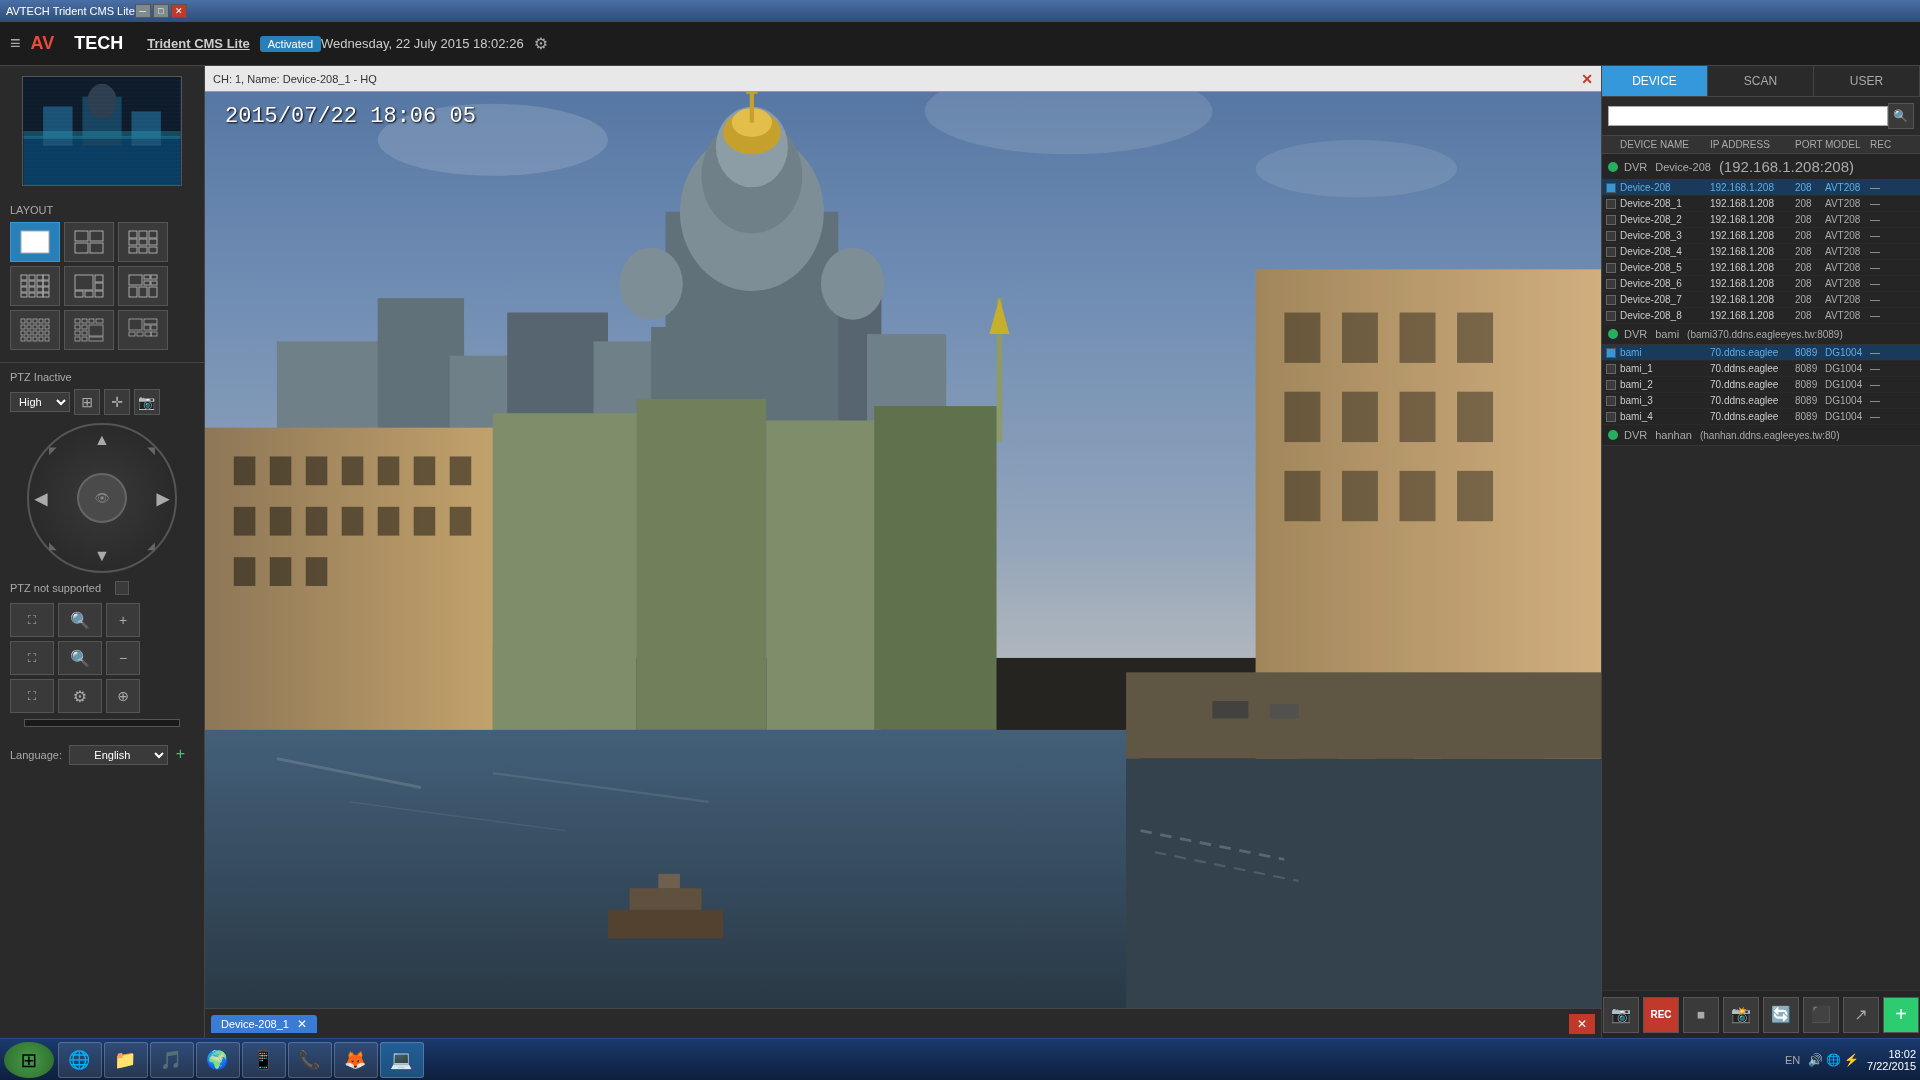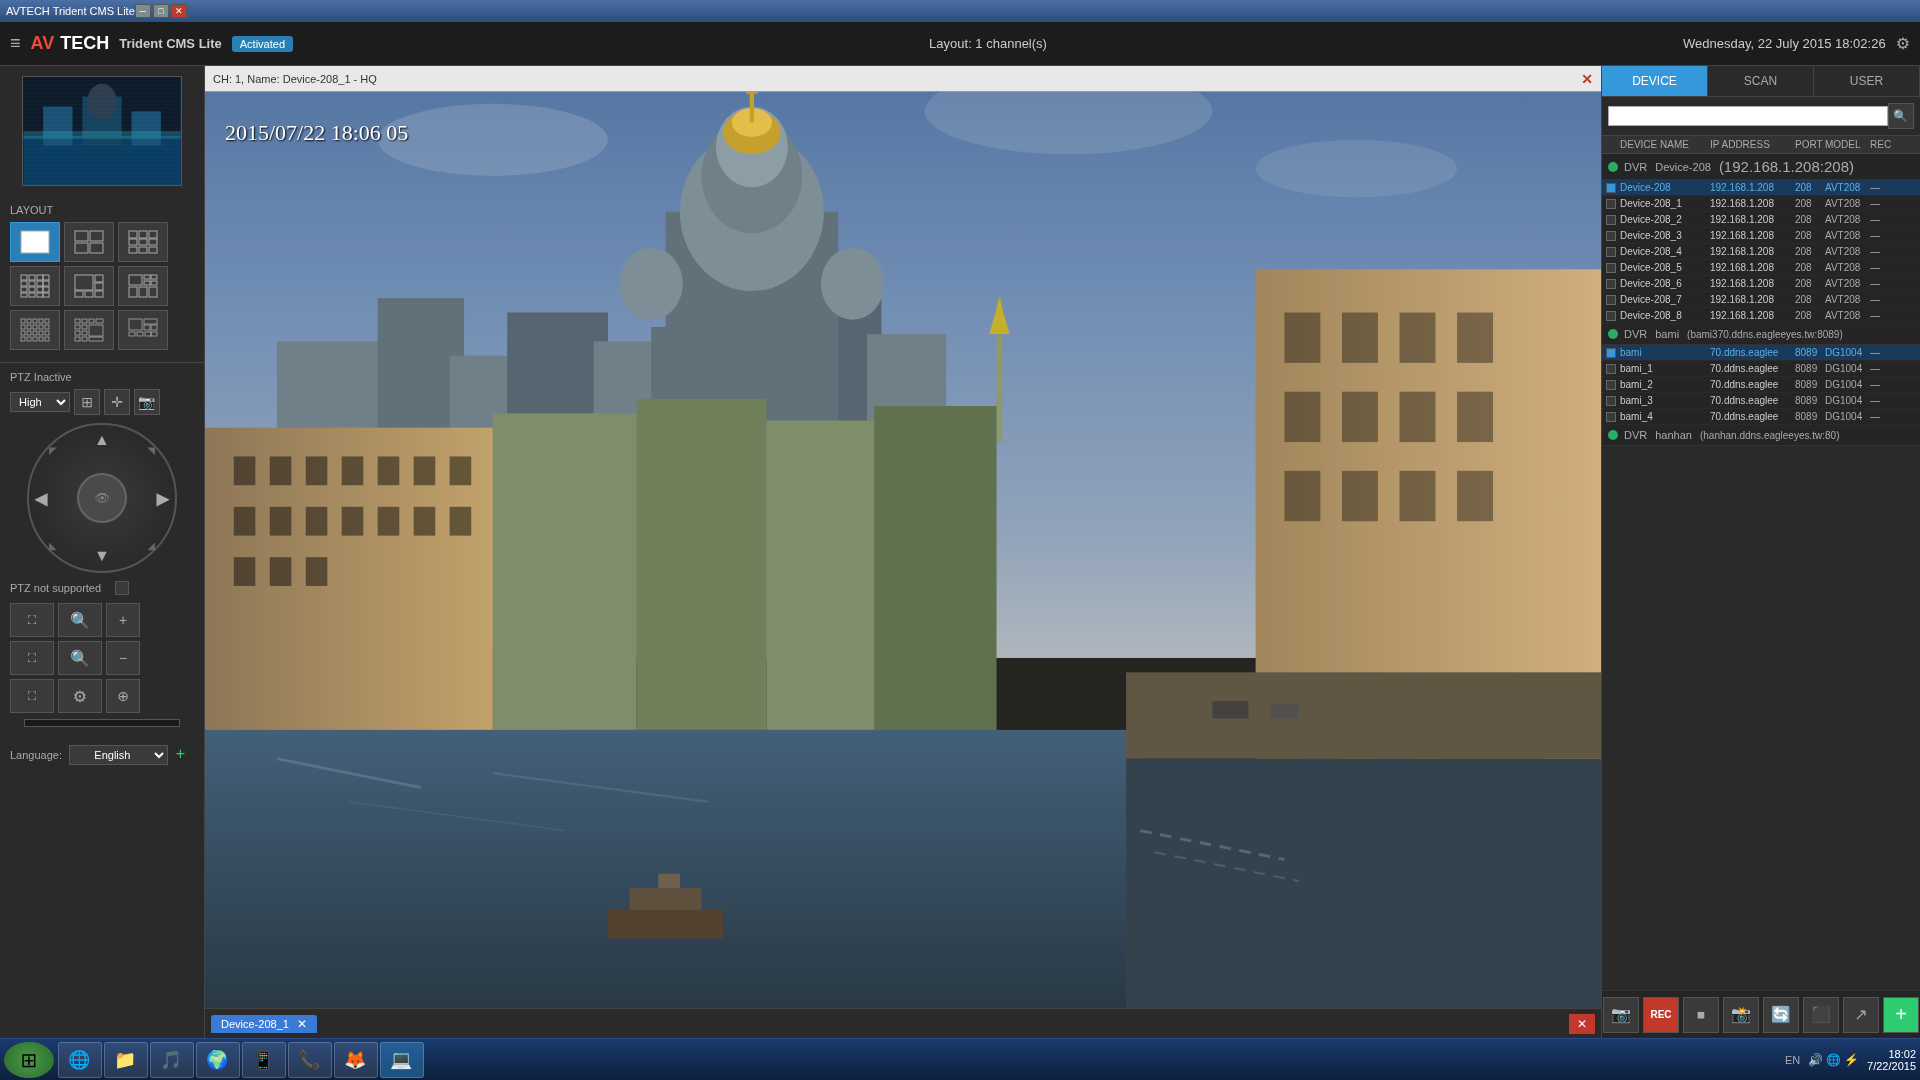--- a/index.html
+++ b/index.html
@@ -11,24 +11,24 @@
     #titlebar .win-btn { width: 16px; height: 14px; background: #888; border: 1px solid #555; cursor: pointer; display: flex; align-items: center; justify-content: center; font-size: 9px; color: #fff; }
     #titlebar .win-btn.close { background: #c0392b; }
     #titlebar .win-btn.max { background: #7f8c8d; }
     #titlebar .win-btn.min { background: #7f8c8d; }
 
     
     #app { width: 1920px; height: 1058px; background: #2c2c2c; display: flex; flex-direction: column; }
 
     
     #topbar { height: 44px; background: #1c1c1c; display: flex; align-items: center; padding: 0 10px; border-bottom: 1px solid #444; }
-    #topbar .logo { display: flex; align-items: center; gap: 6px; color: #fff; font-size: 14px; font-weight: bold; }
+    #topbar .logo { display: flex; align-items: center; gap: 20px; color: #fff; font-size: 14px; font-weight: bold; }
     #topbar .logo .av { color: #e74c3c; font-size: 18px; font-weight: 900; }
     #topbar .logo .tech { color: #fff; font-size: 18px; font-weight: 900; }
-    #topbar .app-name { color: #ccc; font-size: 13px; margin-left: 4px; }
+    #topbar .app-name { color: #ccc; font-size: 13px; margin-left: 4px; text-decoration: underline; }
     #topbar .activated-badge { background: #2980b9; color: #fff; padding: 2px 8px; border-radius: 3px; font-size: 11px; margin-left: 10px; }
     #topbar .layout-label { flex: 1; text-align: center; color: #ccc; font-size: 13px; }
     #topbar .datetime { color: #ccc; font-size: 13px; margin-right: 10px; }
     #topbar .gear-icon { color: #aaa; font-size: 16px; cursor: pointer; }
 
     
     #content { flex: 1; display: flex; }
 
     
     #left-panel { width: 205px; background: #2a2a2a; border-right: 1px solid #444; display: flex; flex-direction: column; }
@@ -71,21 +71,21 @@
     .small-zoom-btn { width: 34px; height: 34px; background: #3a3a3a; border: 1px solid #555; display: flex; align-items: center; justify-content: center; cursor: pointer; color: #aaa; font-size: 14px; }
 
     .progress-bar { width: 85%; height: 8px; background: #1a1a1a; border: 1px solid #555; margin: 6px auto; }
 
     
     #center { flex: 1; display: flex; flex-direction: column; background: #111; }
     #video-header { height: 26px; background: #e8e8e8; display: flex; align-items: center; padding: 0 8px; border-bottom: 1px solid #999; }
     #video-header .ch-info { font-size: 11px; color: #333; flex: 1; }
     #video-header .close-video { color: #c0392b; font-weight: bold; cursor: pointer; font-size: 14px; }
     #video-area { flex: 1; background: #1a1a1a; position: relative; overflow: hidden; }
-    #video-timestamp { position: absolute; top: 28px; left: 20px; color: #fff; font-size: 22px; font-family: Liberation Serif, serif; z-index: 10; text-shadow: 1px 1px 2px #000; }
+    #video-timestamp { position: absolute; top: 12px; left: 20px; color: #fff; font-size: 22px; font-family: Liberation Mono, monospace; z-index: 10; text-shadow: 1px 1px 2px #000; }
 
     
     #city-bg { width: 100%; height: 100%; position: absolute; top: 0; left: 0; }
 
     
     #tab-bar { height: 30px; background: #2a2a2a; display: flex; align-items: center; padding: 0 6px; border-top: 1px solid #444; }
     .video-tab { display: flex; align-items: center; gap: 4px; background: #3a7bd5; color: #fff; padding: 2px 10px; font-size: 11px; cursor: pointer; border-radius: 3px 3px 0 0; }
     .video-tab .close-tab { color: #fff; cursor: pointer; font-size: 12px; margin-left: 4px; }
     #tab-bar .red-area { margin-left: auto; }
     .red-close-btn { background: #c0392b; color: #fff; border: none; padding: 3px 8px; cursor: pointer; font-size: 12px; }
@@ -154,21 +154,20 @@
 <div id="app">
 
   <div id="topbar">
     <span style="color:#aaa; font-size:18px; margin-right:10px; cursor:pointer;">≡</span>
     <div class="logo">
       <span class="av">AV</span>
         <span class="tech">TECH</span>
       <span class="app-name">Trident CMS Lite</span>
     </div>
     <span class="activated-badge">Activated</span>
-    <div class="layout-label">Layout: 1 channel(s)</div>
     <span class="datetime">Wednesday, 22 July 2015  18:02:26</span>
     <span class="gear-icon">⚙</span>
   </div>
 
   <div id="content">
 
     <div id="left-panel">
       <div id="preview-box">
         <div class="preview-img">
           <svg width="100%" height="100%" viewBox="0 0 160 110" xmlns="http://www.w3.org/2000/svg">

